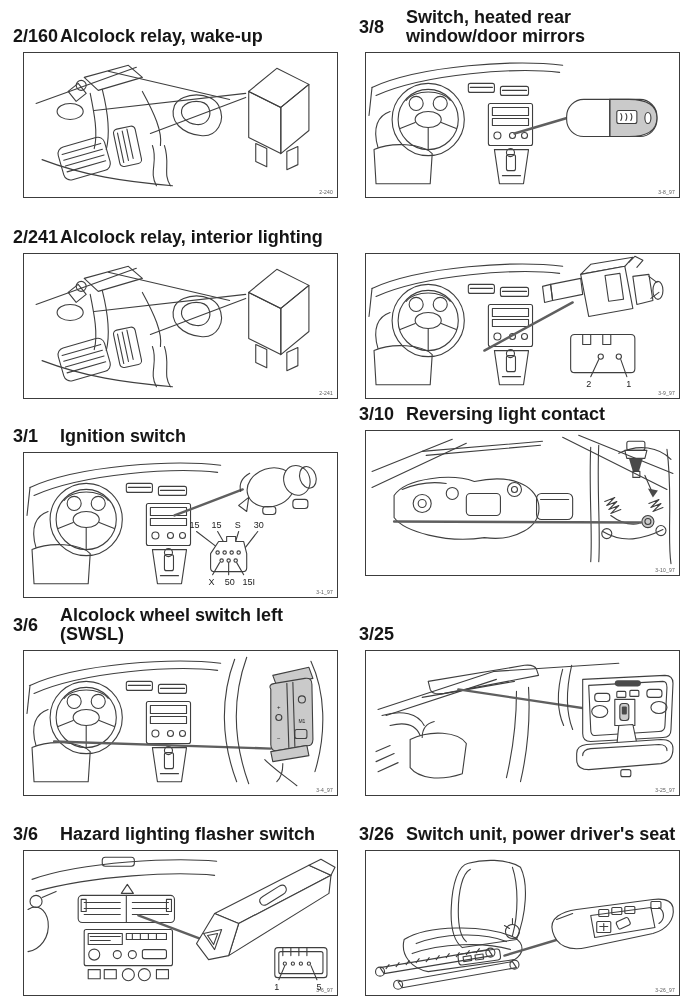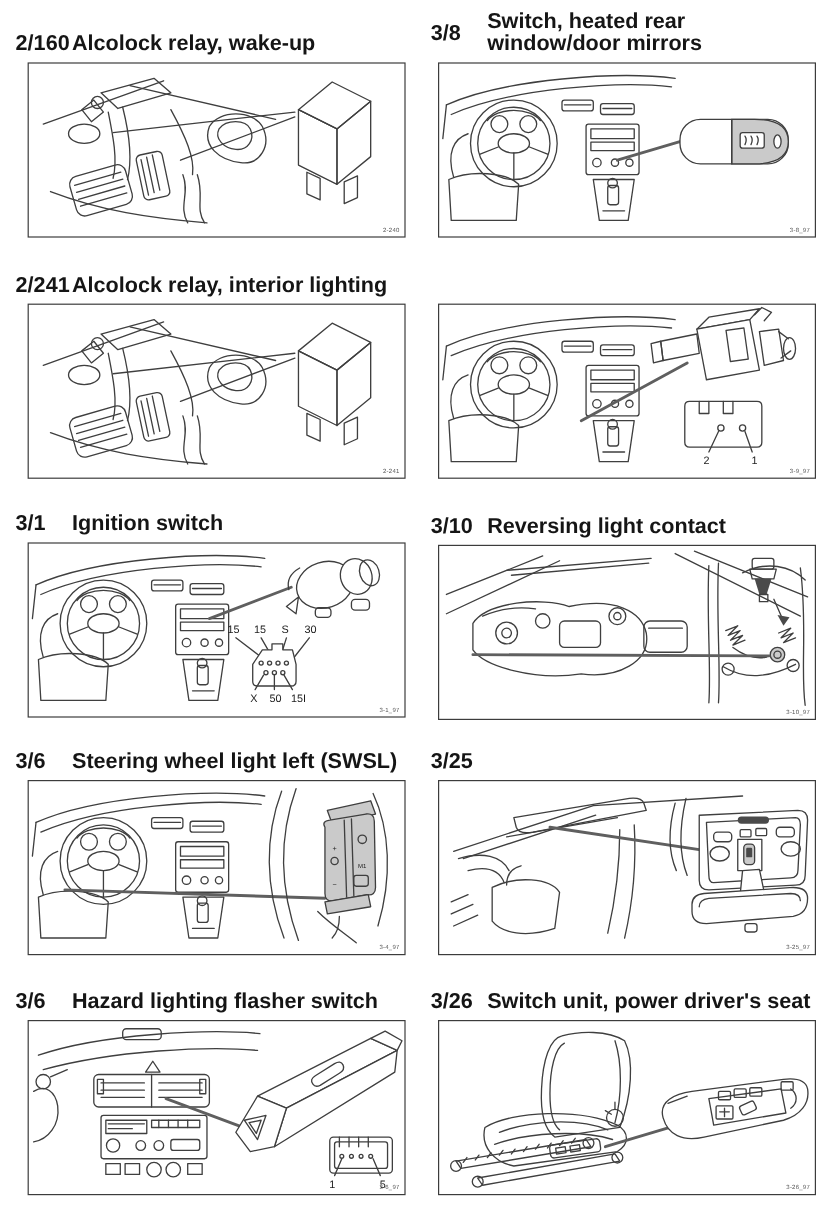--- a/index.html
+++ b/index.html
@@ -205,21 +205,21 @@
           <path d="M195,109 L188,121 M204,109 L204,121 M212,109 L219,121"></path>
           <text x="187" y="131">X</text>
           <text x="205" y="131">50</text>
           <text x="224" y="131">15I</text>
         </g>
       </svg>
       <span class="figcode">3-1_97</span>
     </div>
   </div>
 
-  <div class="panel right" style="left:345px;top:404px">
+  <div class="panel right" style="left:345px;top:380px">
     <div class="heading">
       <span class="num">3/10</span>
       <span class="title">Reversing light contact</span>
     </div>
     <div class="box">
       <svg class="art" viewBox="0 0 312 143">
         <path d="M6,40 L86,8 M6,56 L100,12 M196,6 L300,58 M212,4 L306,42"></path>
         <path d="M56,20 L176,10 M60,24 L174,14"></path>
         <g>
           <path d="M28,64 C40,46 86,42 108,50 C146,42 168,54 172,72 C176,96 148,110 118,106 C80,112 38,100 28,86 Z"></path>
@@ -255,21 +255,21 @@
         </g>
         <path class="ptr" d="M28,90 L274,91"></path>
       </svg>
       <span class="figcode">3-10_97</span>
     </div>
   </div>
 
   <div class="panel left" style="left:0;top:600px">
     <div class="heading">
       <span class="num">3/6</span>
-      <span class="title">Steering wheel light left (SWSL)</span>
+      <span class="title">Alcolock wheel switch left (SWSL)</span>
     </div>
     <div class="box">
       <svg class="art" viewBox="0 0 312 143">
         <use href="#dash-base"></use>
         <path class="ptr" d="M30,90 L246,97"></path>
         <path d="M210,8 C196,45 196,88 212,130 M222,6 C208,45 208,88 224,132"></path>
         <path d="M286,10 C300,40 302,80 290,120 M240,108 C250,118 262,126 272,134"></path>
         <g>
           <polygon class="gfill" points="248,24 284,16 288,27 252,35"></polygon>
           <path class="gfill" d="M246,38 q-3,-5 4,-6 l30,-5 q7,-1 7,6 l1,55 q0,7 -7,6 l-28,5 q-7,1 -7,-6 z"></path>

